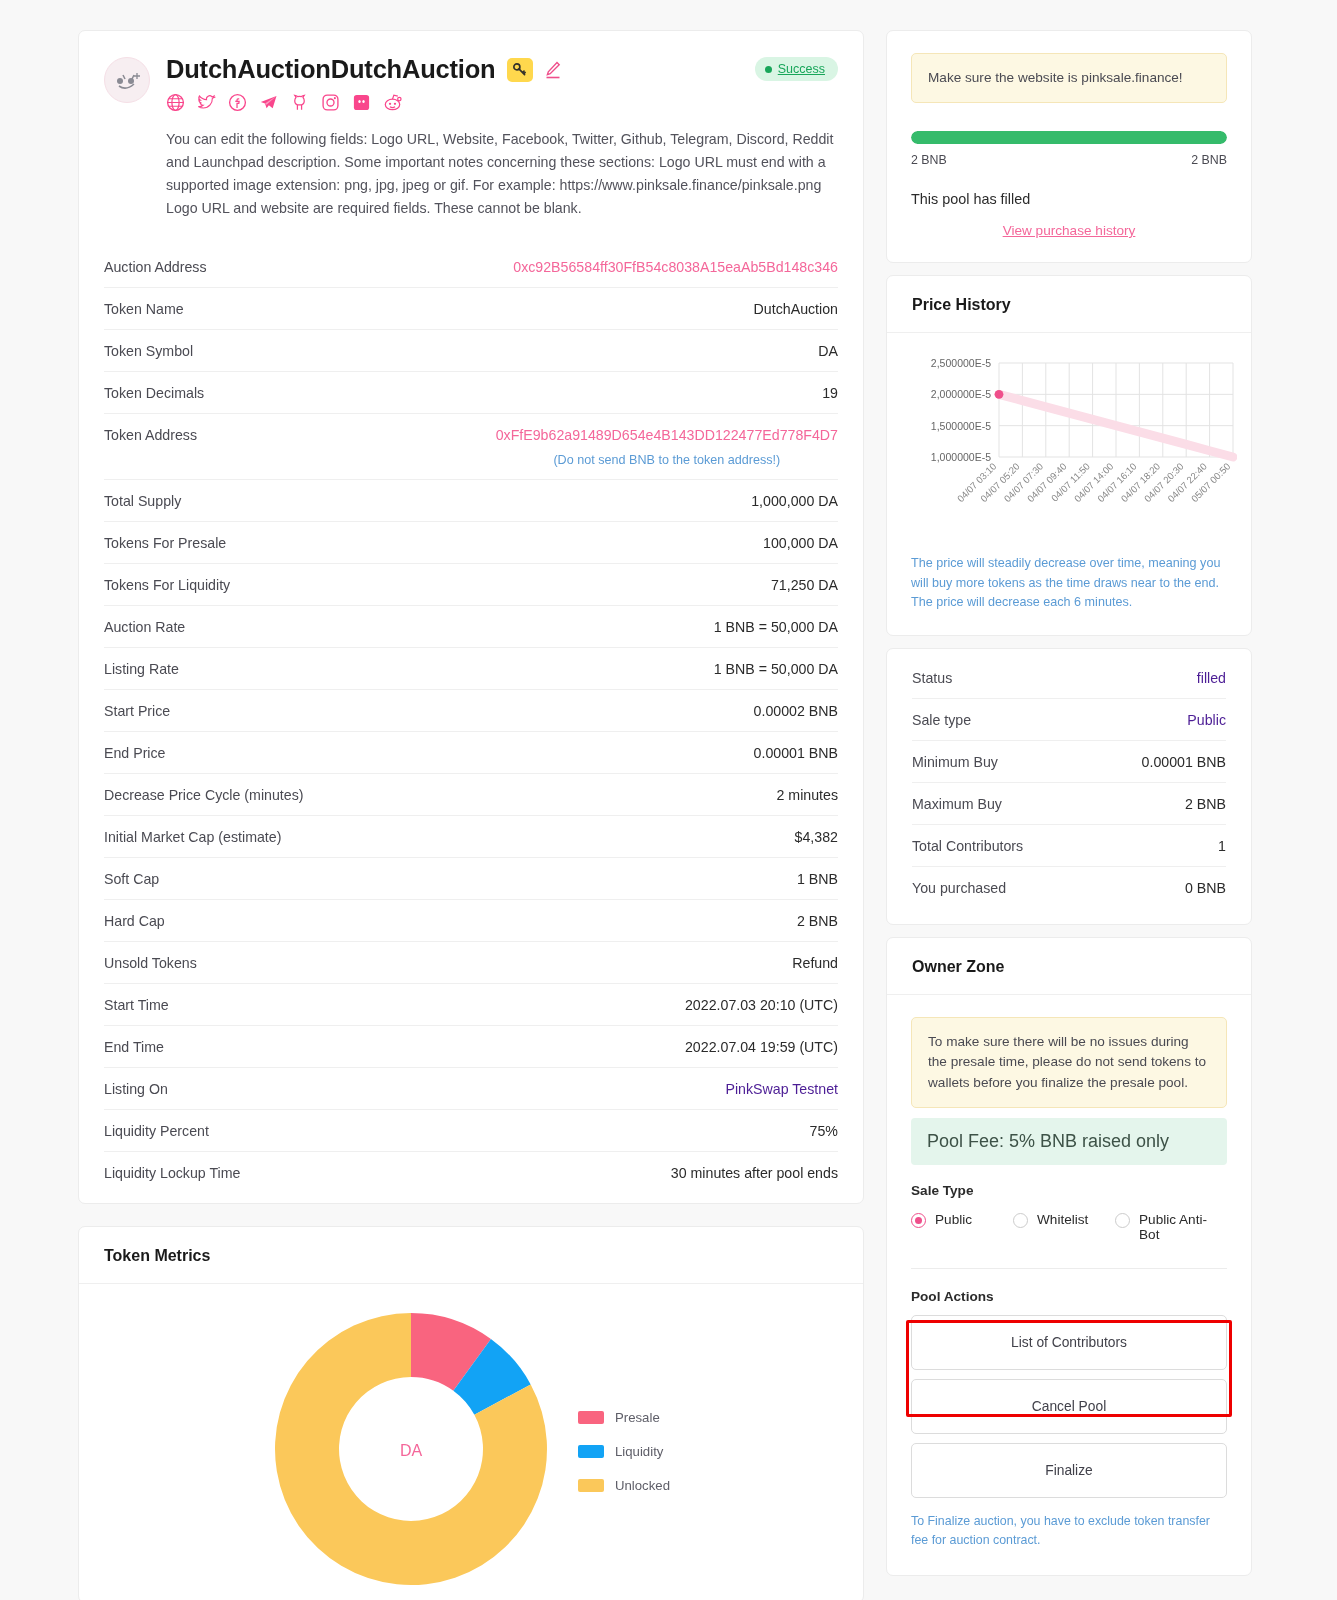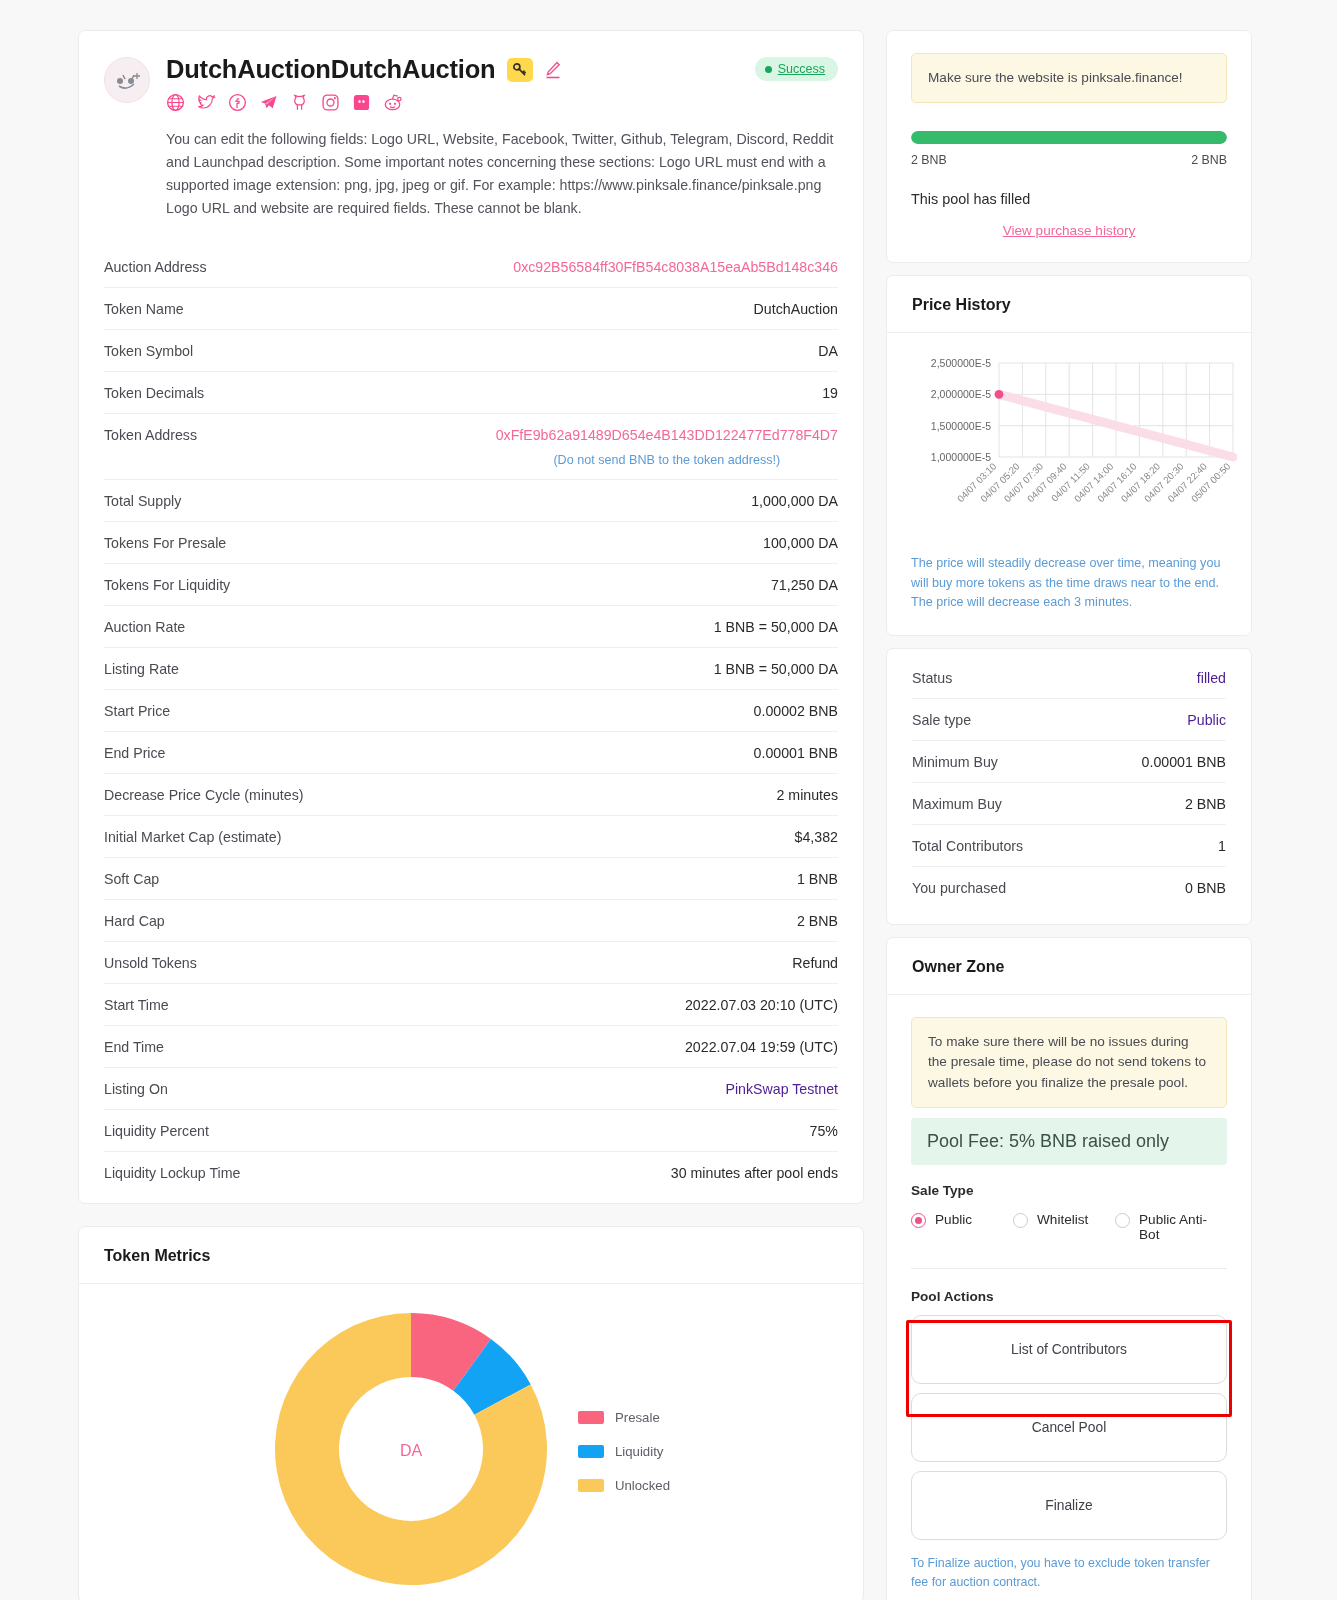--- a/index.html
+++ b/index.html
@@ -134,22 +134,22 @@
     content: ""; position: absolute; inset: 3px; border-radius: 50%; background: #ef4f8b;
   }
   .divider { height: 1px; background: #ececec; margin: 26px 0 20px 0; }
   .actions-wrap { position: relative; padding-top: 2px; }
   .highlight-box {
     position: absolute; left: -5px; right: -5px; top: 16px; height: 97px;
     border: 3px solid #ee0000; border-radius: 2px; pointer-events: none;
   }
   .btn {
     display: block; width: 100%; text-align: center;
-    border: 1px solid #dcdcdc; background: #fff; border-radius: 10px;
-    padding: 26px 0; font-size: 13.8px; color: #41414a;
+    border: 1px solid #dcdcdc; background: #fff; border-radius: 5px;
+    padding: 19px 0; font-size: 13.8px; color: #41414a;
     font-family: "Liberation Sans", sans-serif; cursor: pointer;
     margin-top: 9px;
   }
   .foot-note { font-size: 12.4px; color: #5b9bd5; line-height: 1.55; margin-top: 14px; }
 </style>
 </head>
 <body>
 
 <div class="page">
 
@@ -422,21 +422,21 @@
             <line x1="283.2" y1="12" x2="283.2" y2="106" stroke="#e3e3e3" stroke-width="1"></line>
             <text x="281.2" y="116" text-anchor="end" font-size="9.6" fill="#888" font-family="&quot;Liberation Sans&quot;, sans-serif" transform="rotate(-45 281.2 116)">04/07 20:30</text>
             <line x1="306.6" y1="12" x2="306.6" y2="106" stroke="#e3e3e3" stroke-width="1"></line>
             <text x="304.6" y="116" text-anchor="end" font-size="9.6" fill="#888" font-family="&quot;Liberation Sans&quot;, sans-serif" transform="rotate(-45 304.6 116)">04/07 22:40</text>
             <line x1="330" y1="12" x2="330" y2="106" stroke="#e3e3e3" stroke-width="1"></line>
             <text x="328" y="116" text-anchor="end" font-size="9.6" fill="#888" font-family="&quot;Liberation Sans&quot;, sans-serif" transform="rotate(-45 328 116)">05/07 00:50</text>
             <polyline points="96,43.33333333333333 119.4,49.6 142.8,55.86666666666667 166.2,62.13333333333334 189.6,68.4 213,74.66666666666667 236.4,80.93333333333334 259.8,87.20000000000002 283.2,93.46666666666667 306.6,99.73333333333333 330,106" fill="none" stroke="#fbdde7" stroke-width="9" stroke-linecap="round"></polyline>
             <circle cx="96" cy="43.33333333333333" r="4.4" fill="#ef4f8b"></circle>
           </svg>
       </div>
-      <div class="chart-note">The price will steadily decrease over time, meaning you will buy more tokens as the time draws near to the end. The price will decrease each 3 minutes.</div>
+      <div class="chart-note">The price will steadily decrease over time, meaning you will buy more tokens as the time draws near to the end. The price will decrease each 6 minutes.</div>
     </div>
 
     <div class="card">
       <div class="rows" style="margin-top:8px;padding-bottom:16px" id="status-rows">
           <div class="row">
             <span class="lbl">Status</span>
             <span class="val pink-strong">filled</span>
           </div>
           <div class="row">
             <span class="lbl">Sale type</span>

